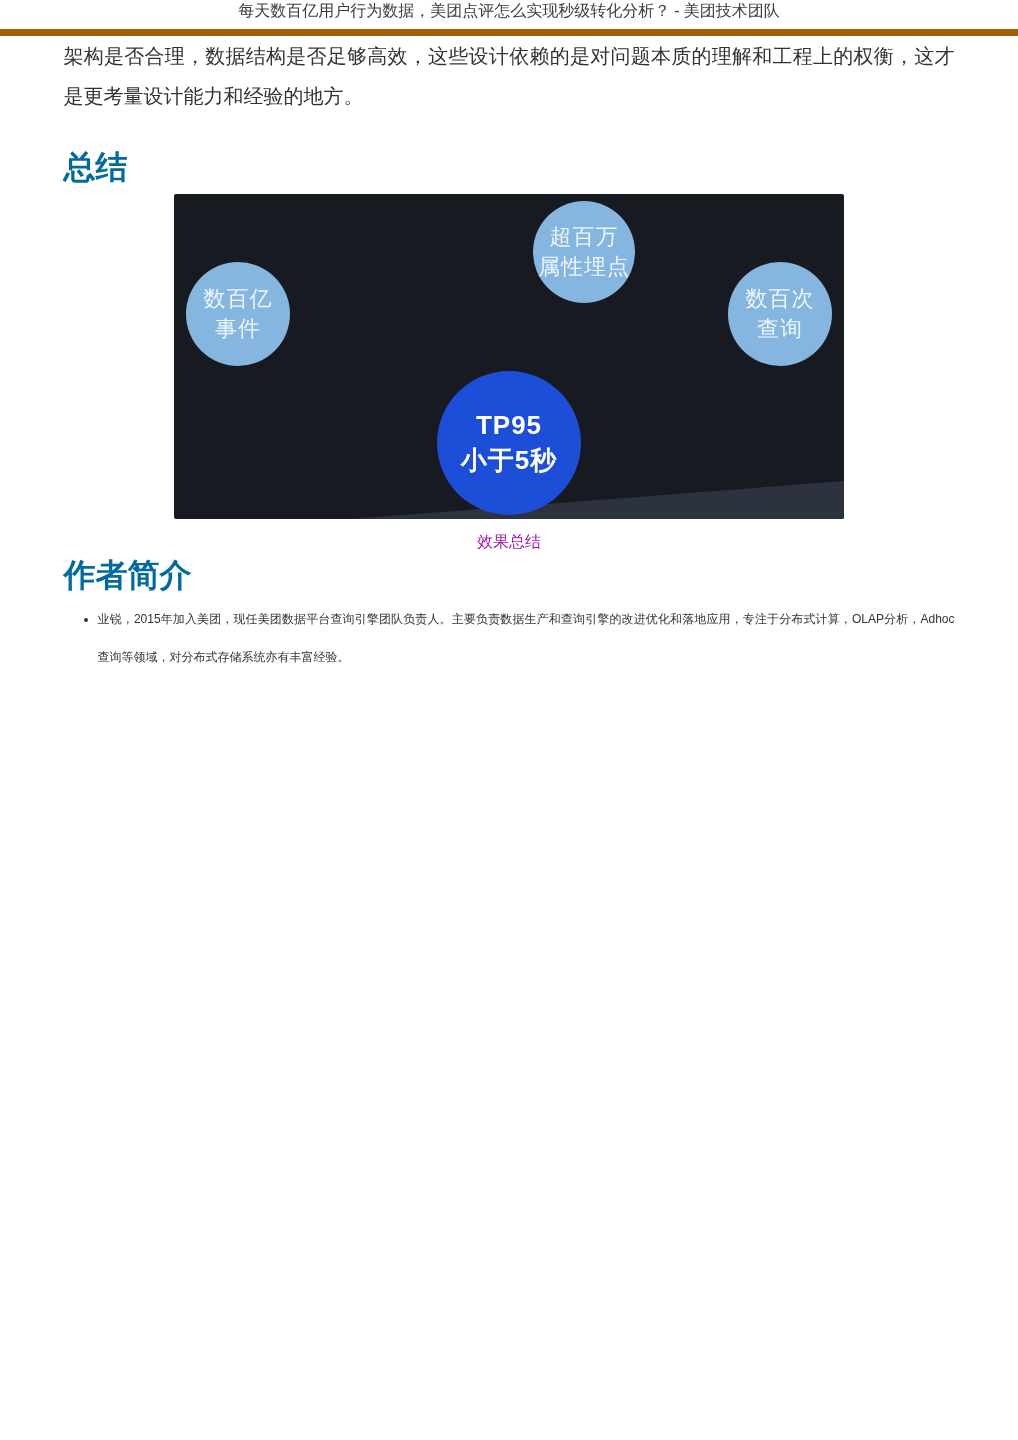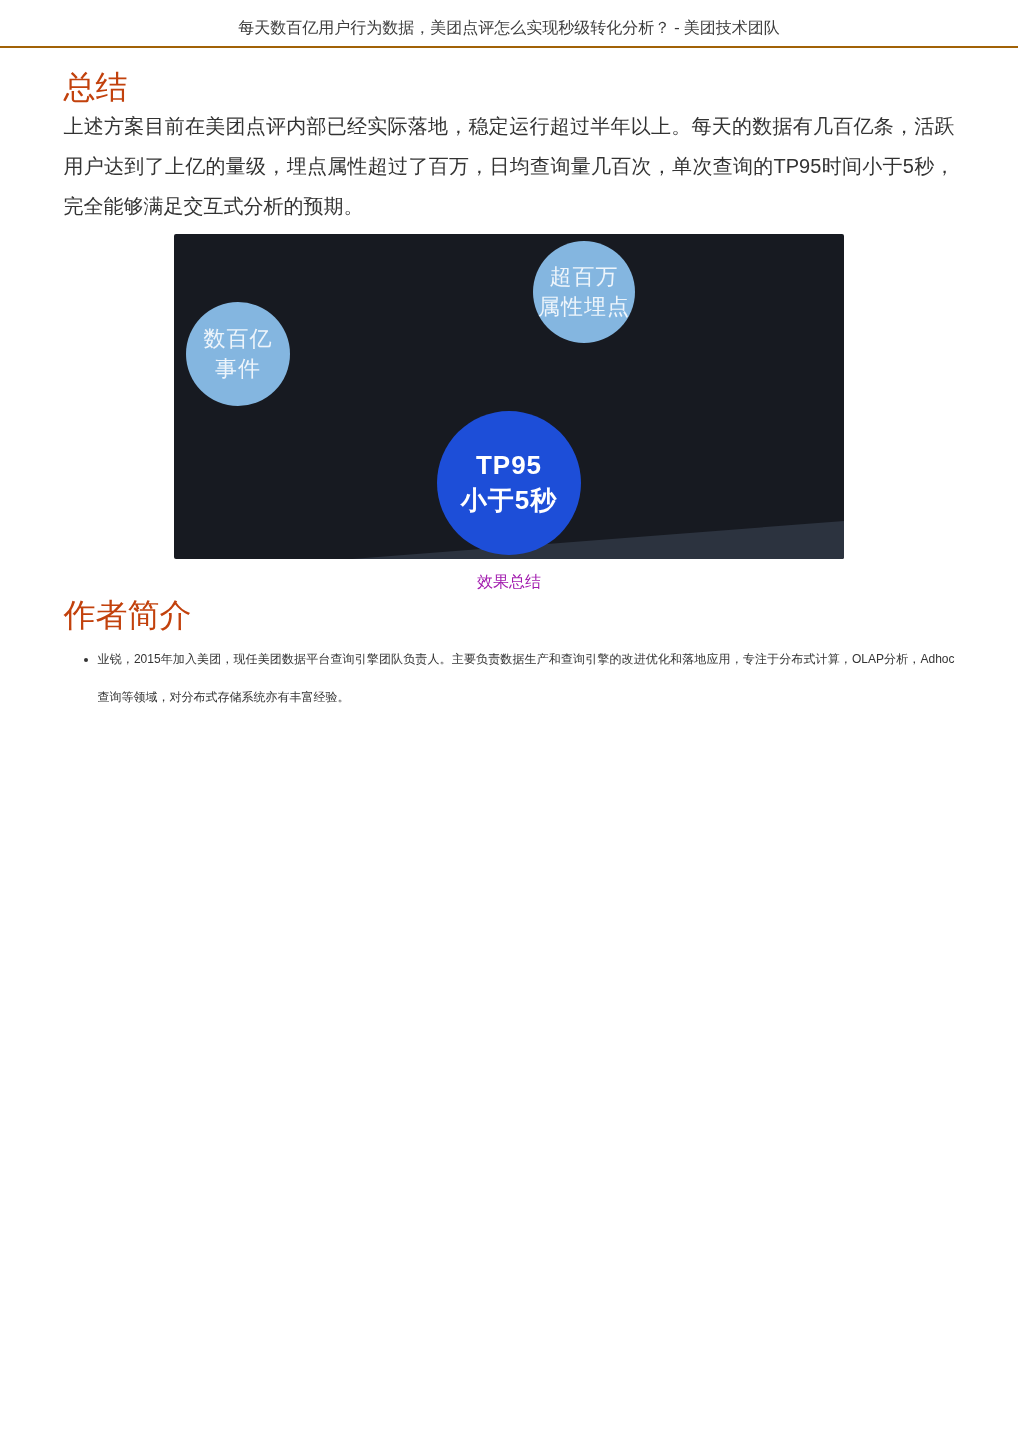--- a/index.html
+++ b/index.html
@@ -8,22 +8,22 @@
     width: 1018px;
     height: 1440px;
     background: #ffffff;
     overflow: hidden;
     font-family: "Liberation Sans", "DejaVu Sans", sans-serif;
   }
 
   
   .page-header {
     box-sizing: border-box;
-    height: 48px;
-    border-bottom: 2px solid #a16207;
+    height: 36px;
+    border-bottom: 7px solid #a16207;
     display: flex;
     align-items: flex-end;
     justify-content: center;
     padding-bottom: 7px;
   }
   .page-header-title {
     font-family: "Liberation Serif", "DejaVu Serif", serif;
     font-size: 16px;
     color: #3c3c3c;
     white-space: nowrap;
@@ -41,23 +41,23 @@
     margin: 0;
     text-align: justify;
   }
   .p-intro { margin-top: 45px; }
   .p-summary { margin-top: 12px; }
   .p-conclusion { margin-top: 20px; }
 
   h2.section-heading {
     font-size: 32px;
     line-height: 38px;
-    font-weight: normal;
-    color: #c2410c;
-    margin: 20px 0 0 0;
+    font-weight: bold;
+    color: #0369a1;
+    margin: 32px 0 0 0;
   }
   h2.author-heading { margin-top: 4px; }
 
   
   figure.results-figure { margin: 8px 0 0 0; }
   .fig-canvas {
     position: relative;
     width: 670px;
     height: 325px;
     margin: 0 auto;
@@ -128,40 +128,44 @@
 <body>
 
 <div class="page">
 
   <header class="page-header">
     <div class="page-header-title">每天数百亿用户行为数据，美团点评怎么实现秒级转化分析？ - 美团技术团队</div>
   </header>
 
   <main class="content">
 
+    <p class="p-intro">架构是否合理，数据结构是否足够高效，这些设计依赖的是对问题本质的理解和工程上的权衡，这才是更考量设计能力和经验的地方。</p>
 
     <h2 class="section-heading">总结</h2>
 
-    <p class="p-summary">上述方案目前在美团点评内部已经实际落地，稳定运行超过半年以上。每天的数据有几百亿条，活跃用户达到了上亿的量级，埋点属性超过了百万，日均查询量几百次，单次查询的TP95时间小于5秒，完全能够满足交互式分析的预期。</p>
 
     <figure class="results-figure">
       <div class="fig-canvas">
         <div class="floor-wedge"></div>
 
         <div class="bubble bubble-c1">
           <span>数百亿</span>
           <span>事件</span>
         </div>
 
 
         <div class="bubble bubble-c3">
           <span>超百万</span>
           <span>属性埋点</span>
         </div>
 
+        <div class="bubble bubble-c4">
+          <span>数百次</span>
+          <span>查询</span>
+        </div>
 
         <div class="bubble bubble-c5">
           <span>TP95</span>
           <span>小于5秒</span>
         </div>
       </div>
 
       <figcaption class="fig-caption">效果总结</figcaption>
     </figure>
 

